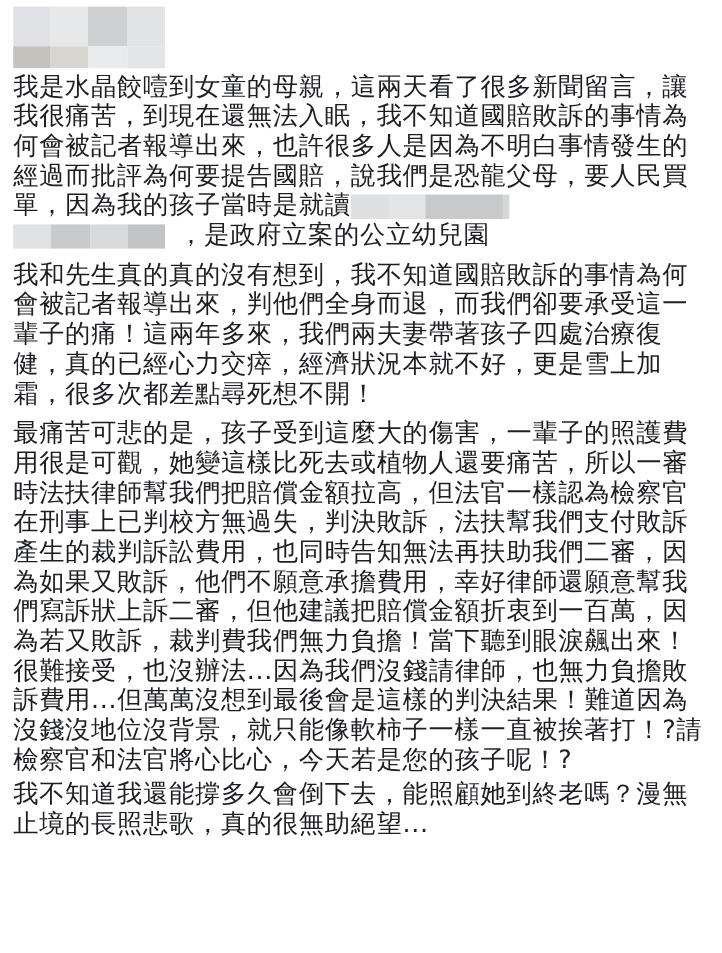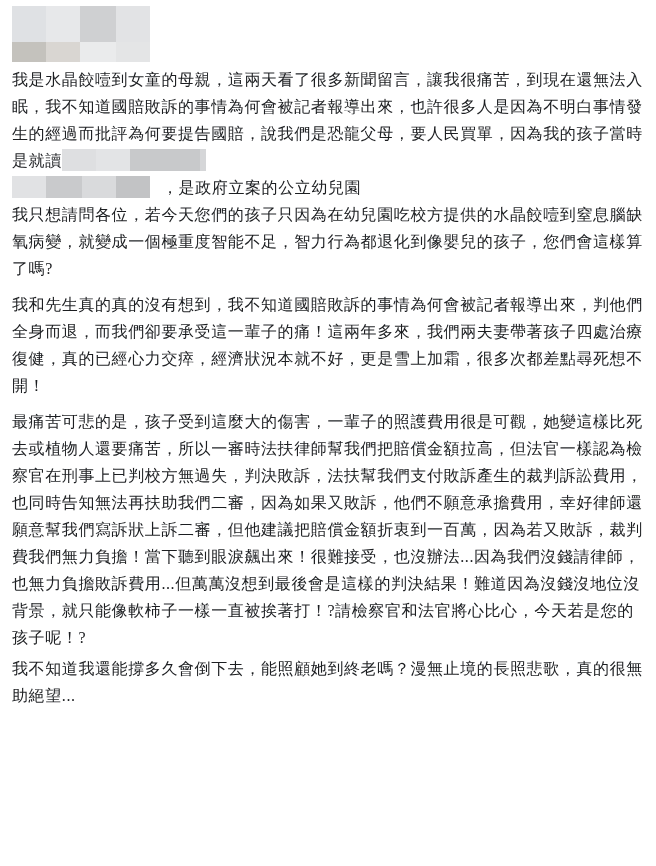--- a/index.html
+++ b/index.html
@@ -1,39 +1,38 @@
 <!DOCTYPE html>
 <html><head>
 <meta charset="utf-8">
 <style>
   html, body { margin: 0; padding: 0; background: #ffffff; }
   body { width: 656px; height: 866px; overflow: hidden; position: relative;
          font-family: "DejaVu Sans", "Liberation Sans", sans-serif; color: #1c1e21; }
   .avatar-block { position: absolute; left: 12px; top: 6px; width: 144px; height: 56px; }
   .avatar-block .cell { position: absolute; }
   .post { position: absolute; left: 12px; top: 66px; width: 632px; }
-  .para { font-size: 16px; line-height: 27px; margin: 0 0 9px 0; letter-spacing: 0.6px; word-break: break-all; font-family: Liberation Serif, serif; }
+  .para { font-size: 23px; line-height: 27px; margin: 0 0 9px 0; letter-spacing: 0.6px; word-break: break-all; }
   .para.tight { margin-bottom: 4px; }
   .redact { display: inline-block; height: 22px; vertical-align: -5px; }
   .redact span { display: inline-block; height: 22px; }
 </style>
 </head>
 <body>
 
 <div class="avatar-block">
   <div class="cell" style="left:0;top:0;width:34px;height:36px;background:#dfe1e4"></div>
   <div class="cell" style="left:34px;top:0;width:34px;height:36px;background:#e7e8ea"></div>
   <div class="cell" style="left:68px;top:0;width:36px;height:36px;background:#cfd0d2"></div>
   <div class="cell" style="left:104px;top:0;width:34px;height:36px;background:#e2e3e5"></div>
   <div class="cell" style="left:0;top:36px;width:34px;height:20px;background:#c4c2bd"></div>
   <div class="cell" style="left:34px;top:36px;width:34px;height:20px;background:#d9d6d2"></div>
   <div class="cell" style="left:68px;top:36px;width:36px;height:20px;background:#eaebec"></div>
   <div class="cell" style="left:104px;top:36px;width:34px;height:20px;background:#e4e5e6"></div>
 </div>
 
 <div class="post">
   <p class="para"><span>我是水晶餃噎到女童的母親，這兩天看了很多新聞留言，讓我很痛苦，到現在還無法入眠，我不知道國賠敗訴的事情為何會被記者報導出來，也許很多人是因為不明白事情發生的經過而批評為何要提告國賠，說我們是恐龍父母，要人民買單，因為我的孩子當時是就讀</span><span class="redact" style="width:144px;background:#d5d6d8"><span style="width:34px;background:#dedfe1"></span><span style="width:34px;background:#e3e4e6"></span><span style="width:70px;background:#c8c9cb"></span></span><br><span class="redact" style="width:150px"><span style="width:34px;background:#e1e2e4"></span><span style="width:36px;background:#c9cacc"></span><span style="width:34px;background:#d9dadc"></span><span style="width:34px;background:#c2c3c5"></span></span><span>，是政府立案的公立幼兒園</span></p>
-  <p class="para" style="margin-top:-9px;">我只想請問各位，若今天您們的孩子只因為在幼兒園吃校方提供的水晶餃噎到窒息腦缺氧病變，就變成一個極重度智能不足，智力行為都退化到像嬰兒的孩子，您們會這樣算了嗎?</p>
   <p class="para">我和先生真的真的沒有想到，我不知道國賠敗訴的事情為何會被記者報導出來，判他們全身而退，而我們卻要承受這一輩子的痛！這兩年多來，我們兩夫妻帶著孩子四處治療復健，真的已經心力交瘁，經濟狀況本就不好，更是雪上加霜，很多次都差點尋死想不開！</p>
   <p class="para tight">最痛苦可悲的是，孩子受到這麼大的傷害，一輩子的照護費用很是可觀，她變這樣比死去或植物人還要痛苦，所以一審時法扶律師幫我們把賠償金額拉高，但法官一樣認為檢察官在刑事上已判校方無過失，判決敗訴，法扶幫我們支付敗訴產生的裁判訴訟費用，也同時告知無法再扶助我們二審，因為如果又敗訴，他們不願意承擔費用，幸好律師還願意幫我們寫訴狀上訴二審，但他建議把賠償金額折衷到一百萬，因為若又敗訴，裁判費我們無力負擔！當下聽到眼淚飆出來！很難接受，也沒辦法...因為我們沒錢請律師，也無力負擔敗訴費用...但萬萬沒想到最後會是這樣的判決結果！難道因為沒錢沒地位沒背景，就只能像軟柿子一樣一直被挨著打！?請檢察官和法官將心比心，今天若是您的孩子呢！?</p>
   <p class="para">我不知道我還能撐多久會倒下去，能照顧她到終老嗎？漫無止境的長照悲歌，真的很無助絕望...</p>
 
 </div>
 
 </body></html>

